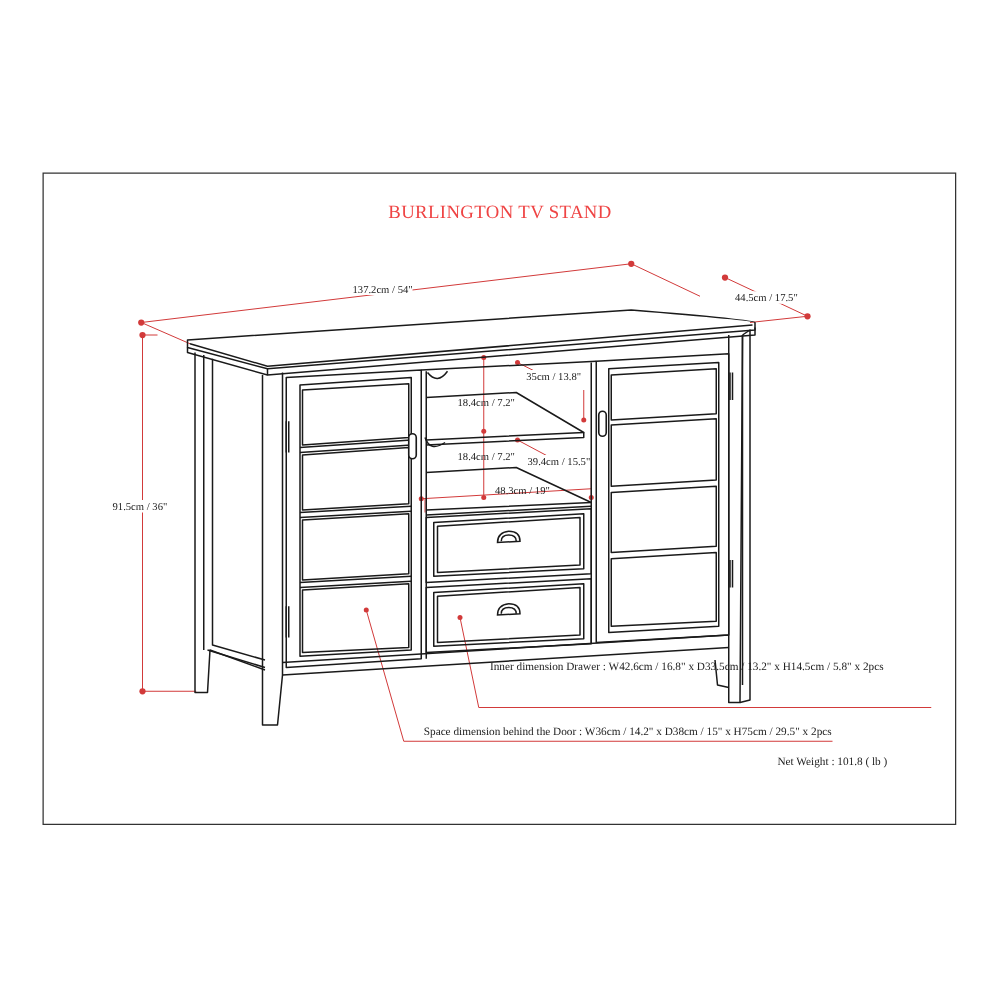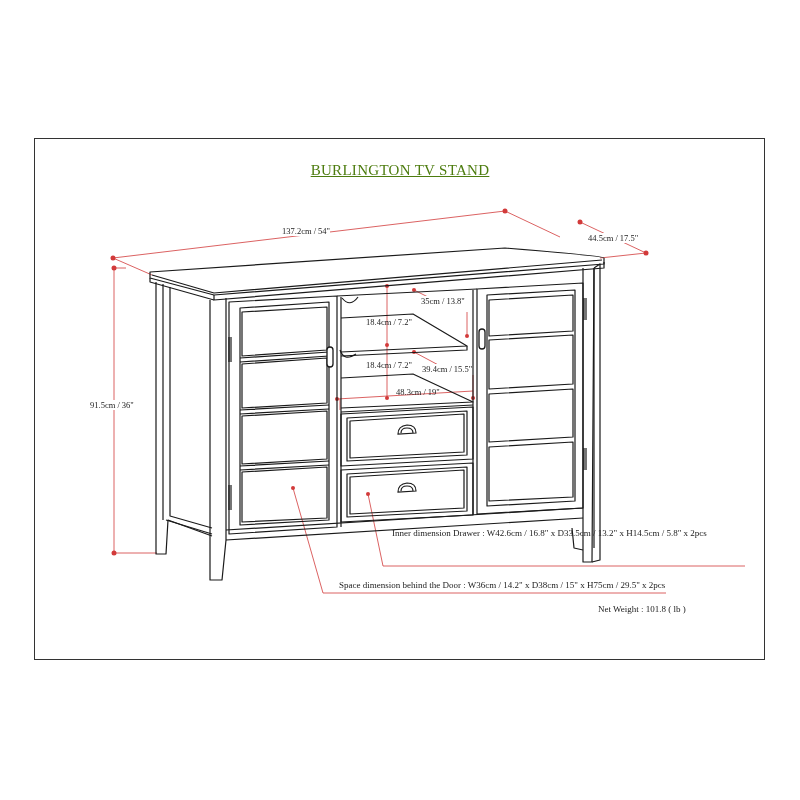--- a/index.html
+++ b/index.html
@@ -1,18 +1,18 @@
 <!DOCTYPE html>
 <html><head>
 <meta charset="utf-8">
 <style>
   html, body { margin: 0; padding: 0; background: #ffffff; }
   body { width: 800px; height: 800px; position: relative; overflow: hidden; font-family: "Liberation Serif", "DejaVu Serif", serif; color: #222; }
   .frame { position: absolute; left: 34px; top: 138px; width: 731px; height: 522px; border: 1.5px solid #333; box-sizing: border-box; }
-  .title { position: absolute; left: 0; top: 162px; width: 800px; text-align: center; font-size: 15px; letter-spacing: 0.3px; color: #4d7c0f; text-decoration: underline; }
+  .title { position: absolute; left: 0; top: 162px; width: 800px; text-align: center; font-size: 15px; letter-spacing: 0.3px; color: #ef4444; }
   .lbl { position: absolute; font-size: 8.5px; color: #222; white-space: nowrap; background: #fff; line-height: 10px; }
   .lbl.nobg { background: transparent; }
   .note { position: absolute; font-size: 9px; color: #222; white-space: nowrap; line-height: 11px; }
   .weight { position: absolute; font-size: 9px; color: #222; white-space: nowrap; }
   svg.drawing { position: absolute; left: 0; top: 0; }
 </style>
 </head>
 <body>
 
 <div class="frame"></div>
@@ -157,13 +157,13 @@
 <div class="lbl" style="left:588px; top:233px;">44.5cm / 17.5"</div>
 <div class="lbl" style="left:90px; top:400px;">91.5cm / 36"</div>
 <div class="lbl" style="left:421px; top:296px;">35cm / 13.8"</div>
 <div class="lbl nobg" style="left:366px; top:317px;">18.4cm / 7.2"</div>
 <div class="lbl nobg" style="left:366px; top:360px;">18.4cm / 7.2"</div>
 <div class="lbl" style="left:422px; top:364px;">39.4cm / 15.5"</div>
 <div class="lbl nobg" style="left:396px; top:387px;">48.3cm / 19"</div>
 
 <div class="note" style="left:392px; top:528px;">Inner dimension Drawer : W42.6cm / 16.8" x D33.5cm / 13.2" x H14.5cm / 5.8" x 2pcs</div>
 <div class="note" style="left:327px; top:580px;margin-left:12px;">Space dimension behind the Door  : W36cm / 14.2" x D38cm / 15" x H75cm / 29.5" x 2pcs</div>
-<div class="weight" style="left:598px; top:604px;text-align:center;">Net Weight : 101.8 ( lb )</div>
+<div class="weight" style="left:622px; top:604px;text-align:center;">Net Weight : 101.8 ( lb )</div>
 
 </body></html>

